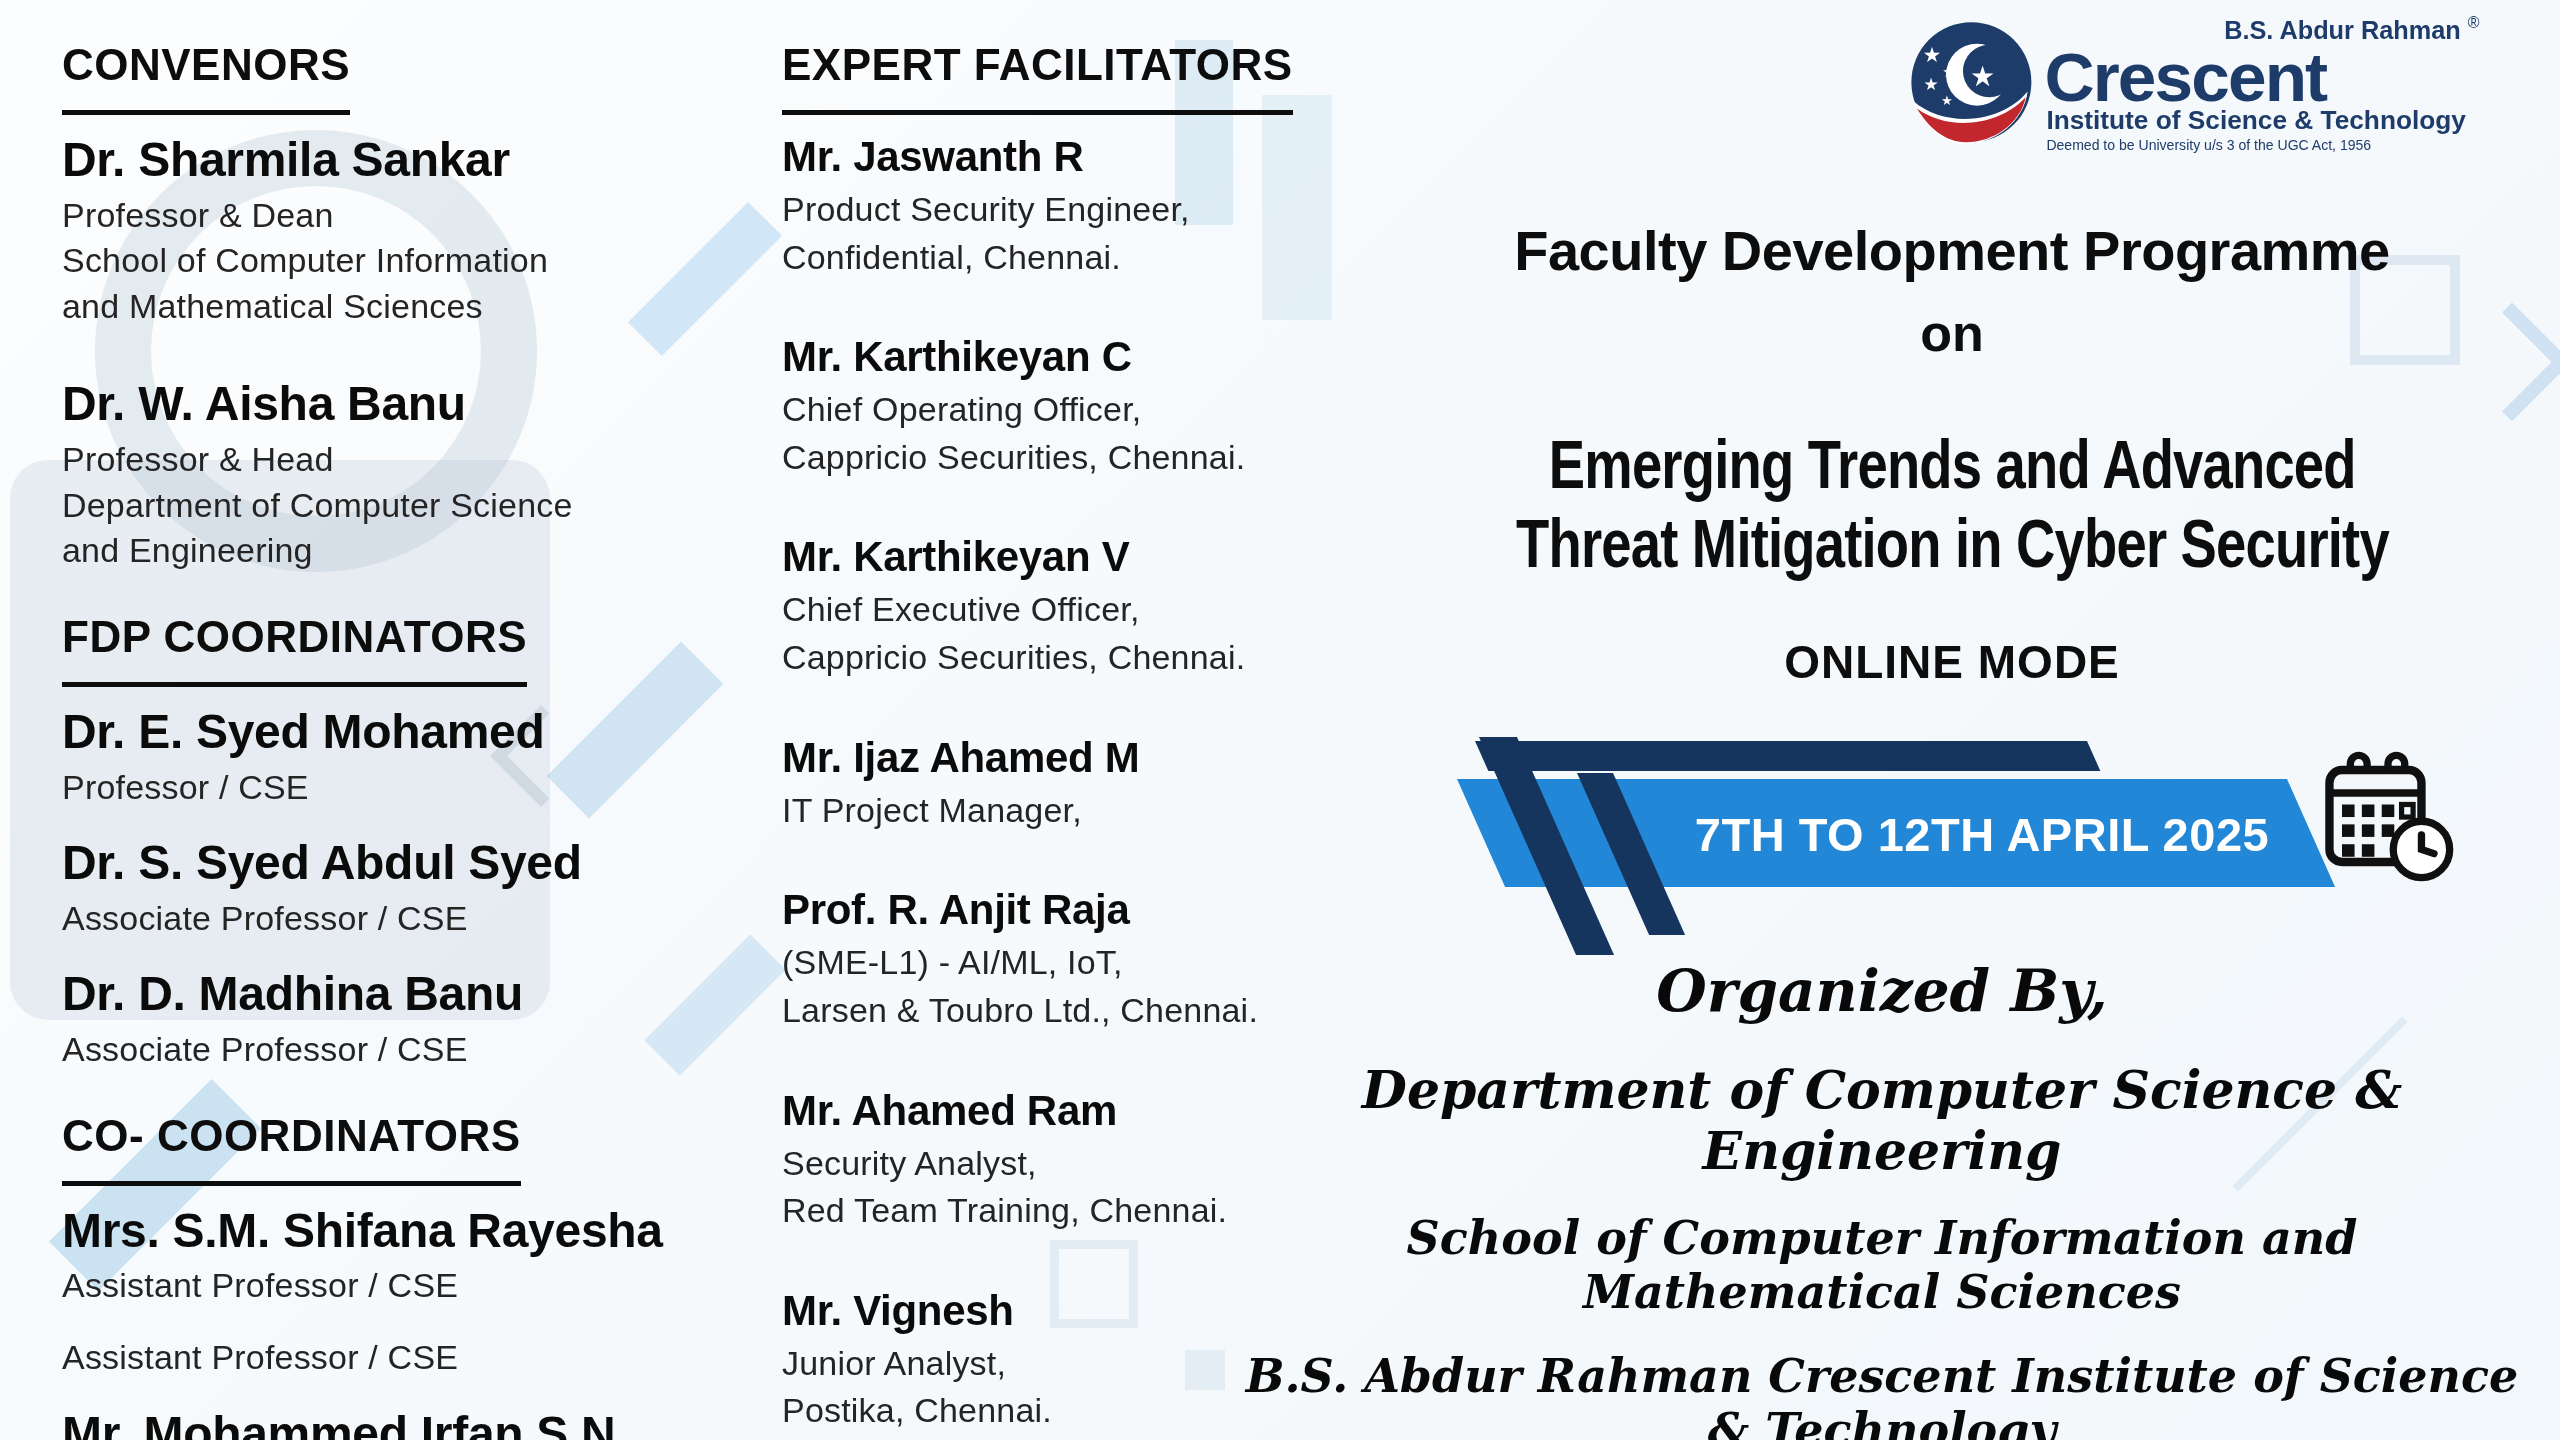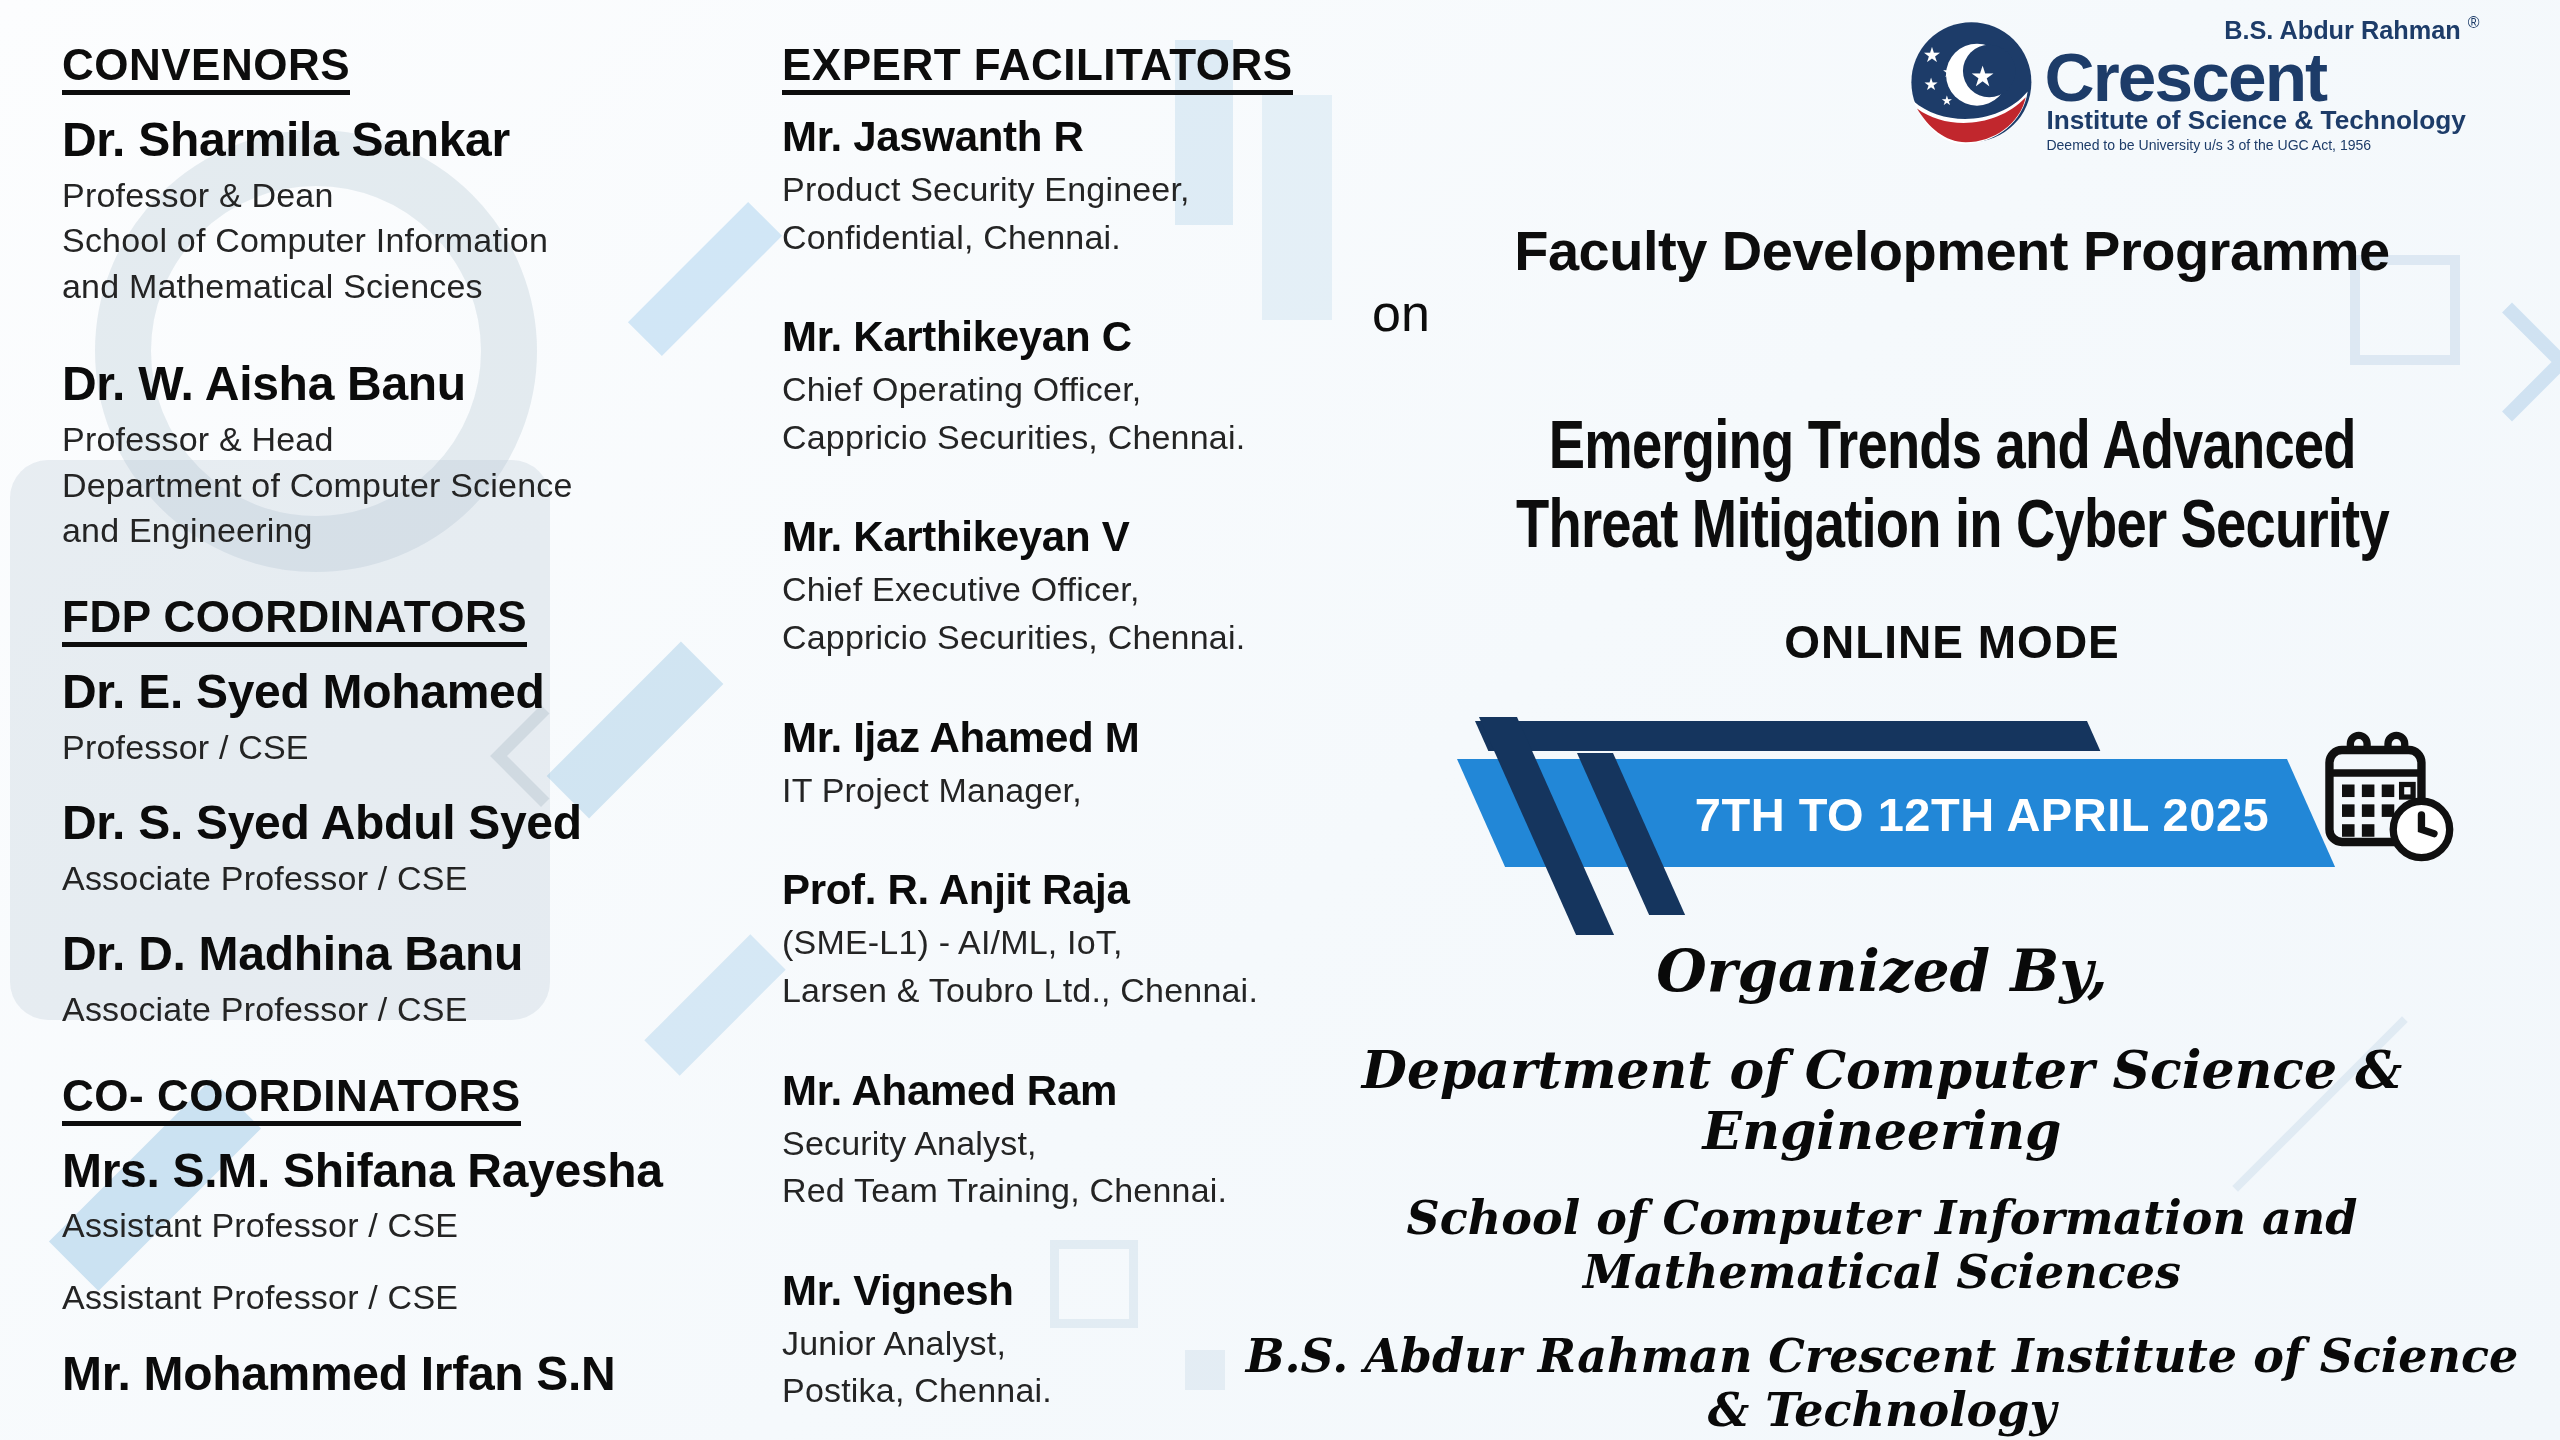--- a/index.html
+++ b/index.html
@@ -26,34 +26,34 @@
   .chev-r{left:2470px;top:320px;width:70px;height:70px;border-top:14px solid rgba(150,190,225,.38);border-right:14px solid rgba(150,190,225,.38);transform:rotate(45deg);}
   .chev-l{left:505px;top:720px;width:60px;height:60px;border-top:12px solid rgba(160,175,190,.30);border-right:12px solid rgba(160,175,190,.30);transform:rotate(225deg);}
   .line-1{left:2200px;top:1100px;width:240px;height:8px;background:rgba(150,185,215,.20);transform:rotate(-45deg);}
   
   .col{position:absolute;top:40px;}
   .col-left{left:62px;width:668px;}
   .col-mid{left:782px;width:640px;}
   .col-right{left:1372px;top:10px;width:1160px;}
   
   .sec-head{margin:0 0 18px 0;font-size:44px;font-weight:800;letter-spacing:.5px;}
-  .sec-head span{display:inline-block;border-bottom:5px solid #0d0d0d;padding-bottom:0;}
+  .sec-head span{display:inline-block;border-bottom:5px solid #0d0d0d;padding-bottom:20px;}
   .p-name{font-size:48px;font-weight:700;letter-spacing:-.3px;line-height:1.12;color:#0b0b0b;}
   .p-role{font-size:34px;font-weight:400;color:#242424;line-height:1.34;letter-spacing:.2px;}
   .person{margin-bottom:26px;}
   .person .p-name{margin-bottom:6px;}
   .gap-md{margin-bottom:48px;}
   .headgap{margin-top:38px;}
   .col-mid .p-name{font-size:42px;}
   .col-mid .person{margin-bottom:52px;}
   .col-mid .p-role{line-height:1.40;}
   
   .logo-wrap{display:flex;justify-content:flex-end;margin-right:30px;}
   .kicker{margin-top:58px;text-align:center;font-size:56px;font-weight:800;letter-spacing:-.5px;}
-  .connector{font-size:52px;font-weight:400;}
+  .connector{margin-top:20px;text-align:center;font-size:52px;font-weight:700;}
   .big-title{margin-top:62px;text-align:center;font-size:68px;font-weight:800;line-height:1.16;letter-spacing:-1px;}
   .big-title .cond{display:inline-block;transform:scaleX(.80);transform-origin:center;white-space:nowrap;}
   .mode{margin-top:52px;text-align:center;font-size:46px;font-weight:800;letter-spacing:1px;}
   
   .banner{position:relative;height:150px;margin-top:52px;margin-left:85px;width:1010px;}
   .banner .navybar{position:absolute;left:18px;top:0;width:612px;height:30px;background:#15355e;transform:skewX(24deg);transform-origin:top left;}
   .banner .bluepara{position:absolute;left:0;top:38px;width:830px;height:108px;background:#2287d7;transform:skewX(24deg);transform-origin:top left;}
   .banner .stripe1{position:absolute;left:22px;top:-4px;width:38px;height:218px;background:#15355e;transform:skewX(24deg);transform-origin:top left;}
   .banner .stripe2{position:absolute;left:120px;top:32px;width:36px;height:162px;background:#15355e;transform:skewX(24deg);transform-origin:top left;}
   .banner .datetext{position:absolute;left:225px;top:66px;width:600px;text-align:center;font-size:47px;font-weight:800;color:#ffffff;letter-spacing:.5px;}

